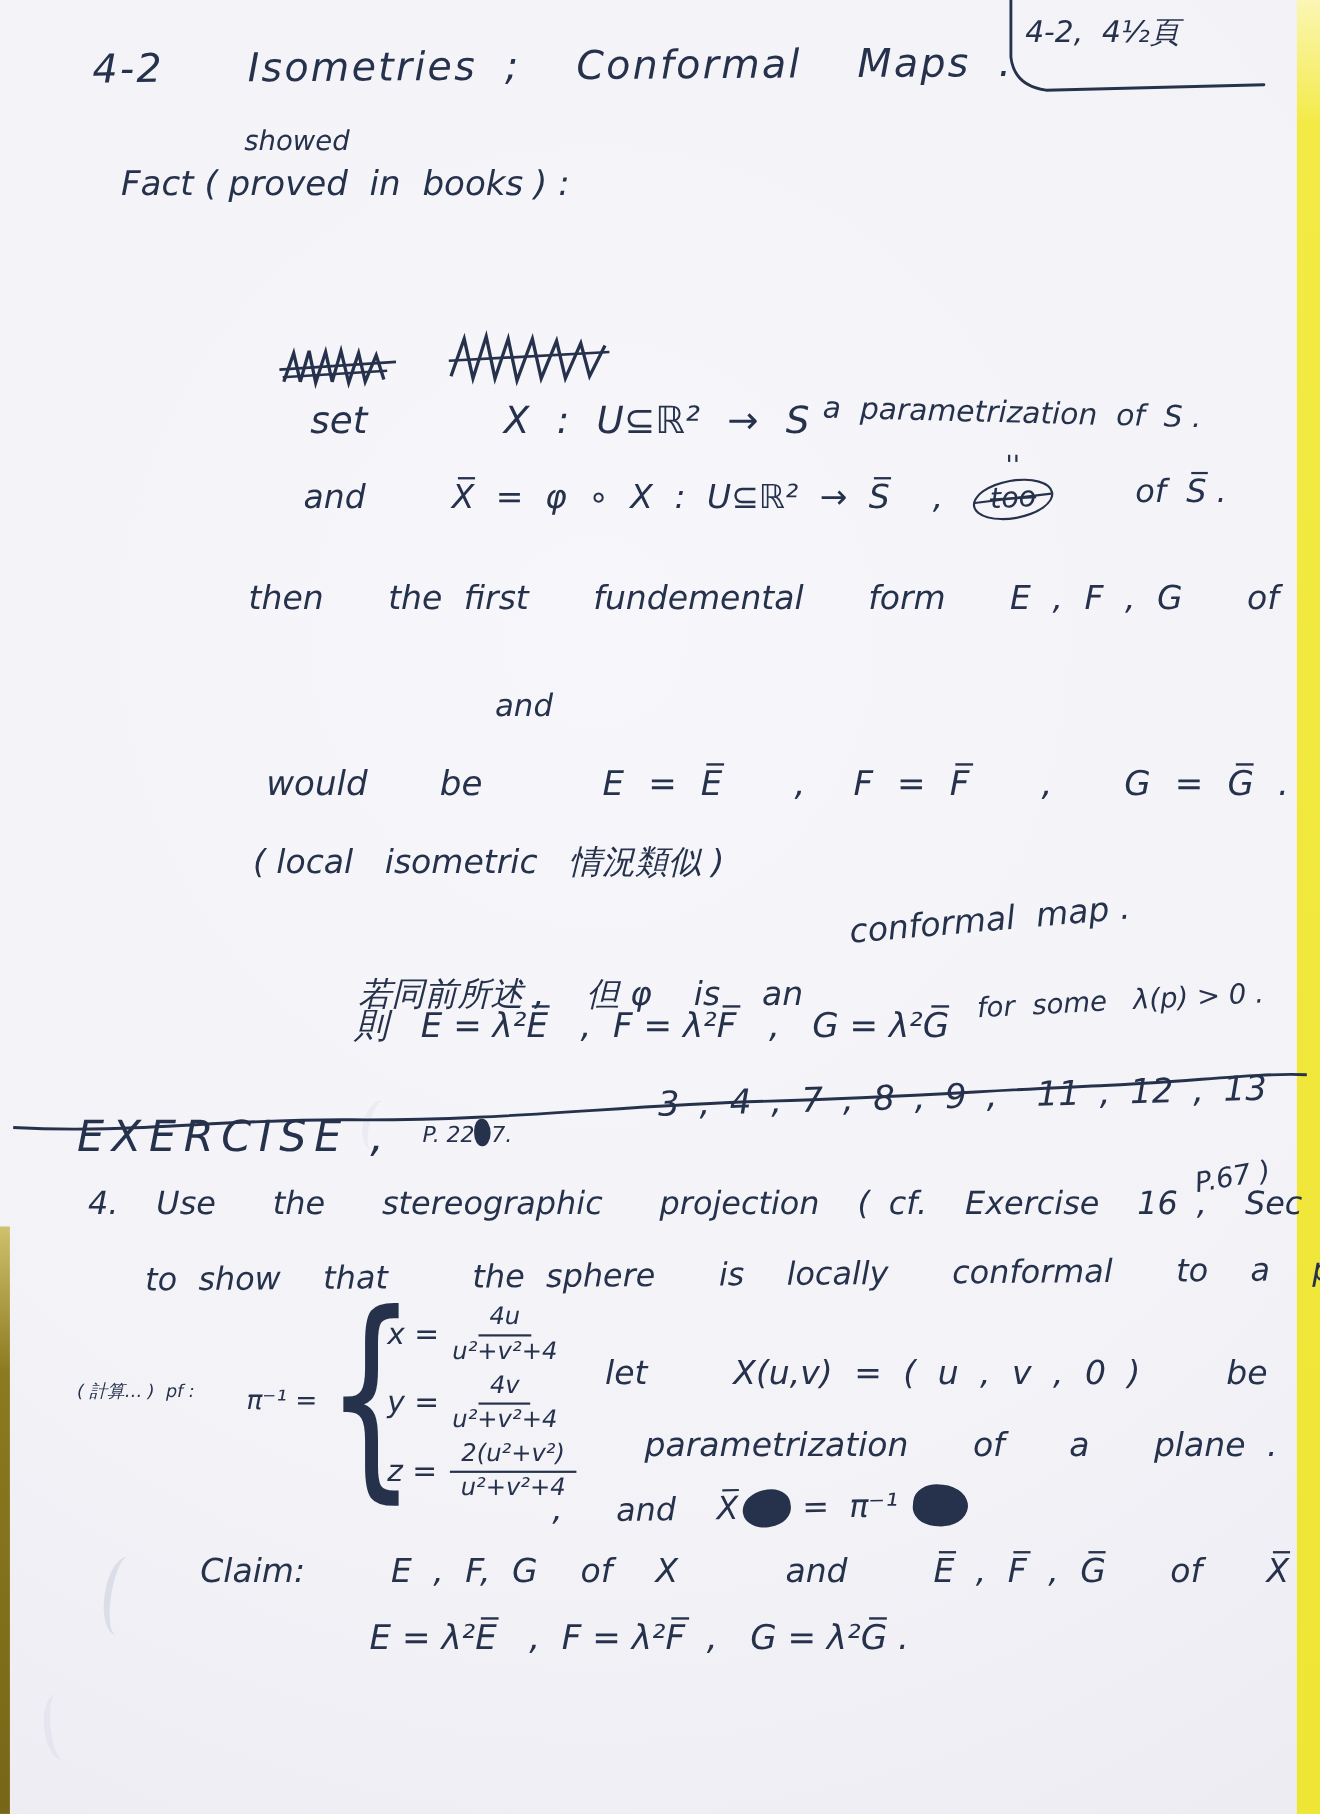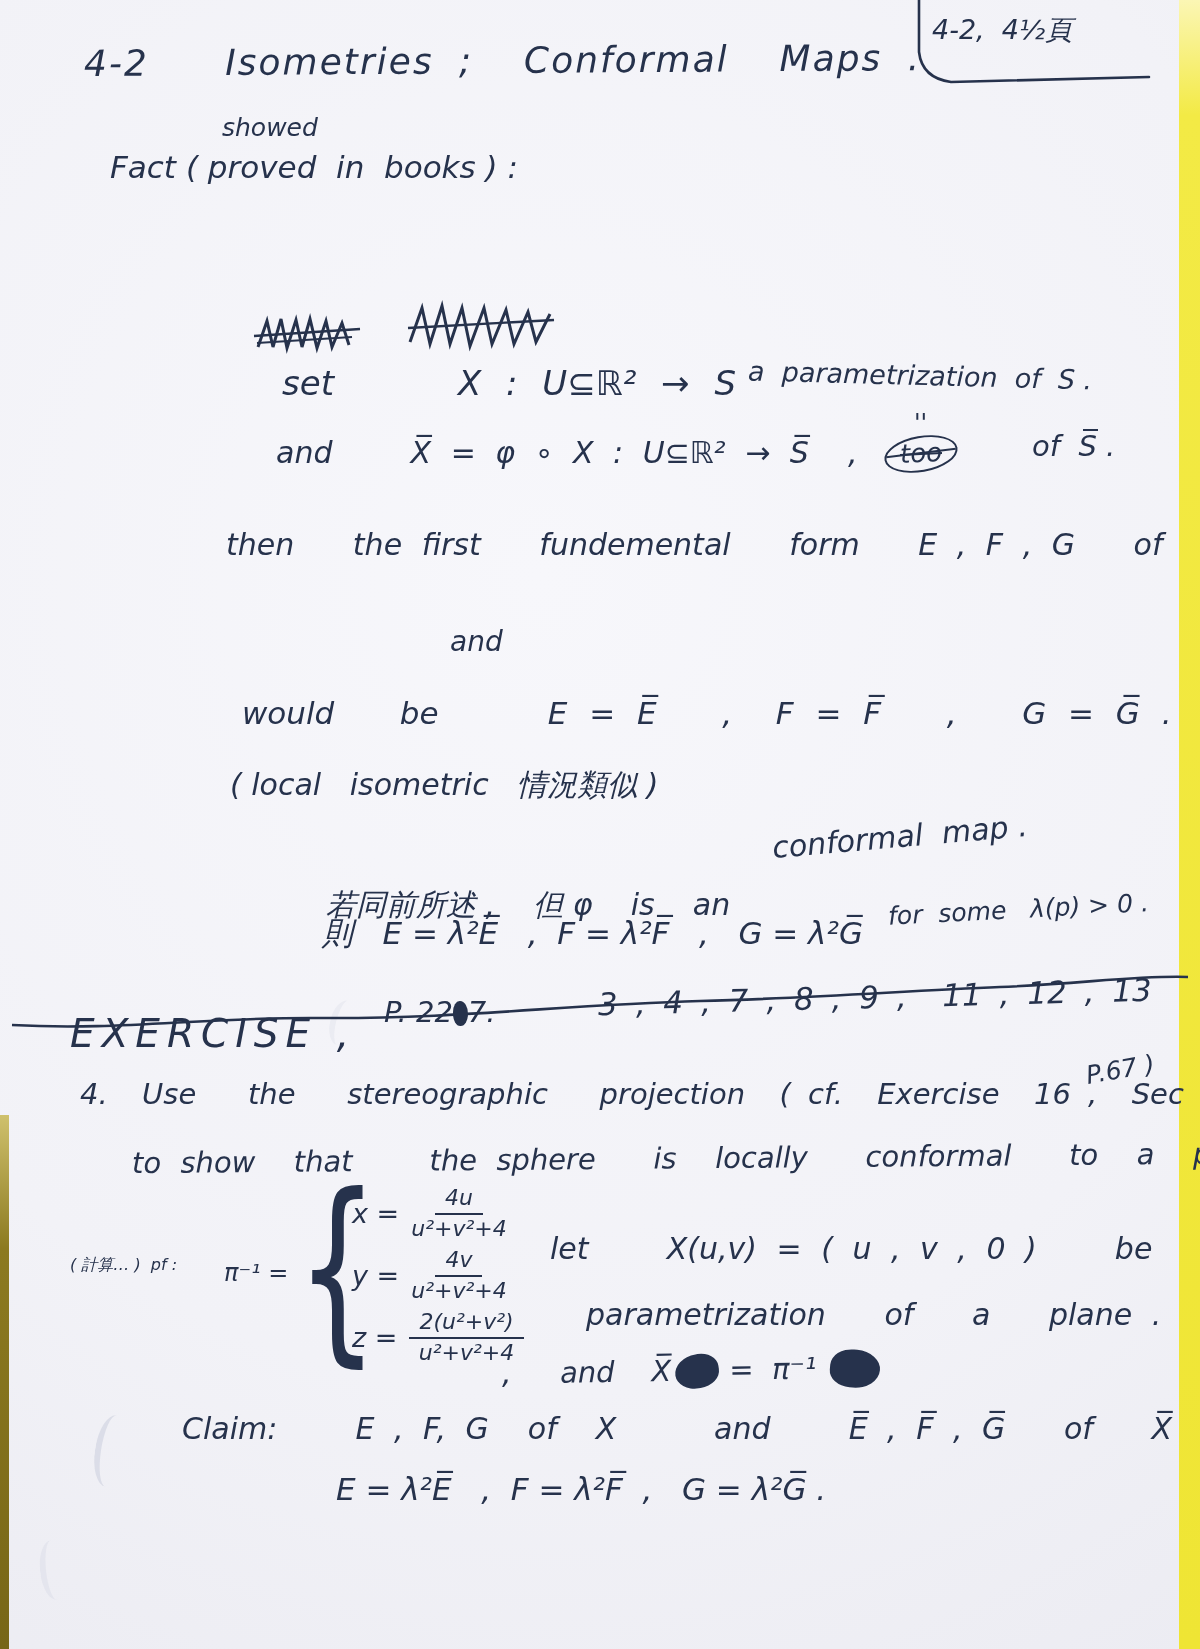--- a/index.html
+++ b/index.html
@@ -102,21 +102,21 @@
   <span class="hw" style="left:322px;top:916px;font-size:31px;">則   E = λ²E̅   ,  F = λ²F̅   ,   G = λ²G̅</span>
   <span class="hw" style="left:888px;top:896px;font-size:25px;transform:rotate(-3deg);">for  some   λ(p) &gt; 0 .</span>
 
   
   <svg class="inkline" style="left:0;top:955px;" width="1200" height="84" viewBox="0 0 1200 84">
     <path d="M12,70 C120,76 200,62 320,63 C460,64 560,50 700,46 C820,43 900,36 1000,32 C1080,29 1140,20 1188,22" fill="none" stroke="currentColor" stroke-width="2.6"></path>
   </svg>
 
   
   <span class="hw" style="left:70px;top:1012px;font-size:39px;letter-spacing:7px;">EXERCISE ,</span>
-  <span class="hw" style="left:384px;top:996px;font-size:29px;"><span>P. 22</span><span class="blot" style="width:15px;height:25px;border-radius:46% 54% 50% 50%;vertical-align:-4px;"></span><span>7.</span></span>
+  <span class="hw" style="left:384px;top:1017px;font-size:20px;"><span>P. 22</span><span class="blot" style="width:15px;height:25px;border-radius:46% 54% 50% 50%;vertical-align:-4px;"></span><span>7.</span></span>
   <span class="hw" style="left:598px;top:980px;font-size:31px;word-spacing:8px;transform:rotate(-1.5deg);">3 , 4 , 7 , 8 , 9 ,  11 , 12 , 13</span>
 
   
   <span class="hw" style="left:80px;top:1078px;font-size:29px;word-spacing:8px;">4.  Use   the   stereographic   projection  ( cf.  Exercise  16 ,  Sec 2-2 ,</span>
   <span class="hw" style="left:1086px;top:1056px;font-size:25px;transform:rotate(-10deg);">P.67 )</span>
   <span class="hw" style="left:132px;top:1142px;font-size:29px;word-spacing:10px;transform:rotate(-0.5deg);">to show  that    the sphere   is  locally   conformal   to  a  plane .</span>
 
   
   <span class="hw" style="left:22px;top:1256px;font-size:16px;margin-left:48px;">( 計算… )  pf :</span>
   <span class="hw" style="left:224px;top:1260px;font-size:24px;">π⁻¹ =</span>

